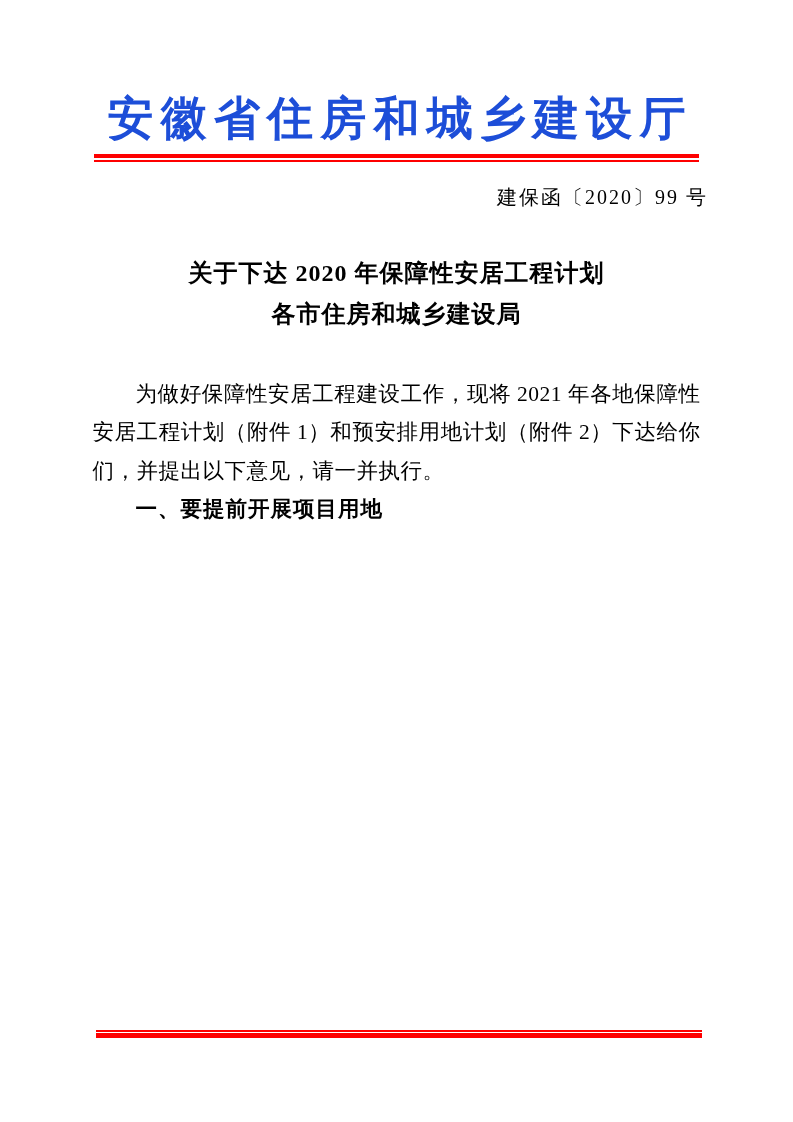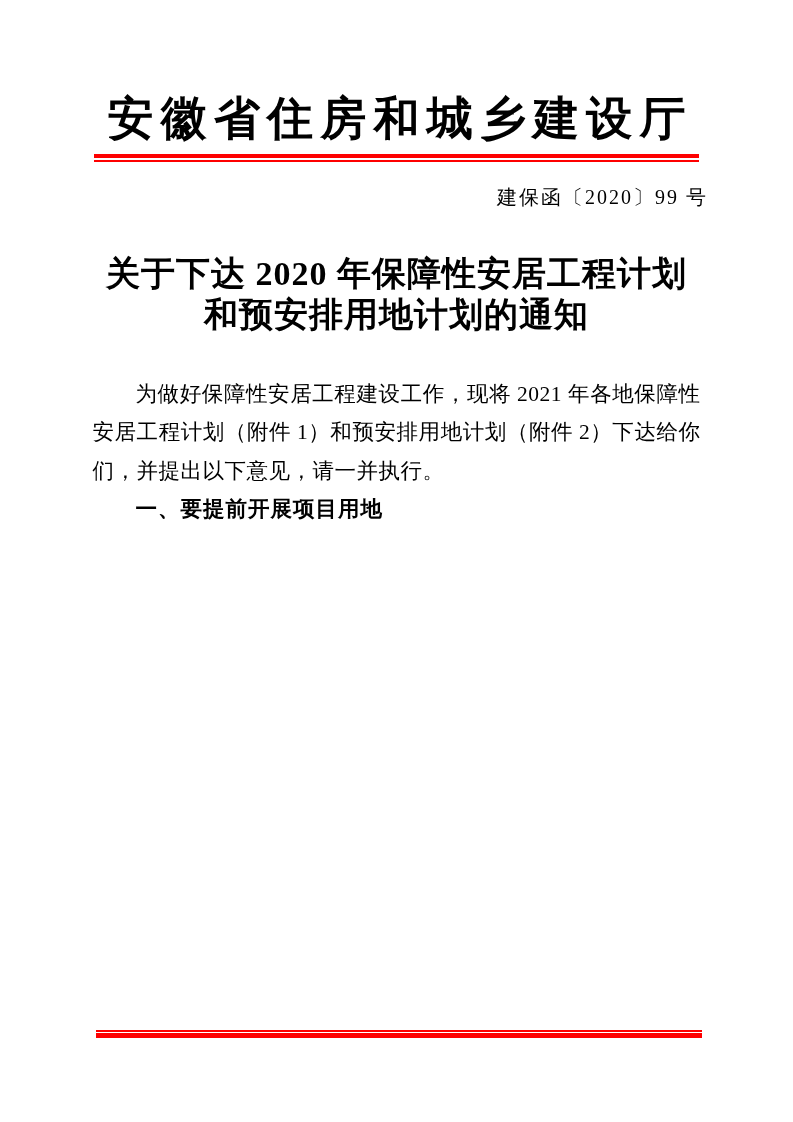--- a/index.html
+++ b/index.html
@@ -13,21 +13,21 @@
     overflow: hidden;
     font-family: "Liberation Serif", "DejaVu Serif", serif;
     color: #000000;
   }
   
   .letterhead {
     width: 578px;
     margin: 90px auto 0 auto;
   }
   .org-line {
-    color: #000000;
+    color: #1d4ed8;
     font-weight: bold;
     font-size: 46px;
     line-height: 57px;
     white-space: nowrap;
     text-align: justify;
     text-align-last: justify;
     -moz-text-align-last: justify;
     overflow: hidden;
   }
   .head-rule { width: 605px; margin: 7px auto 0 auto; }
@@ -40,21 +40,21 @@
     text-align: right;
     font-size: 20px;
     line-height: 24px;
     letter-spacing: 2px;
   }
   
   .doc-title {
     margin-top: 44px;
     text-align: center;
     font-weight: bold;
-    font-size: 34px;
+    font-size: 24px;
     line-height: 41px;
     letter-spacing: 1px;
   }
   
   .body-text {
     width: 608px;
     margin: 40px auto 0 auto;
     font-size: 21.5px;
     line-height: 38.3px;
     text-align: justify;
@@ -89,21 +89,21 @@
 
   <div class="head-rule">
     <div class="rule-thick"></div>
     <div class="rule-thin"></div>
   </div>
 
   <div class="doc-number">建保函〔2020〕99 号</div>
 
   <div class="doc-title">
     <div>关于下达 2020 年保障性安居工程计划</div>
-    <div>和预安排用地计划的通知</div>
+    <div>各市住房和城乡建设局</div>
   </div>
 
   <div class="body-text">
     <p>为做好保障性安居工程建设工作，现将 2021 年各地保障性安居工程计划（附件 1）和预安排用地计划（附件 2）下达给你们，并提出以下意见，请一并执行。</p>
     <p class="section-heading">一、要提前开展项目用地</p>
   </div>
 
   <div class="foot-rule">
     <div class="rule-thin"></div>
     <div class="rule-thick"></div>

